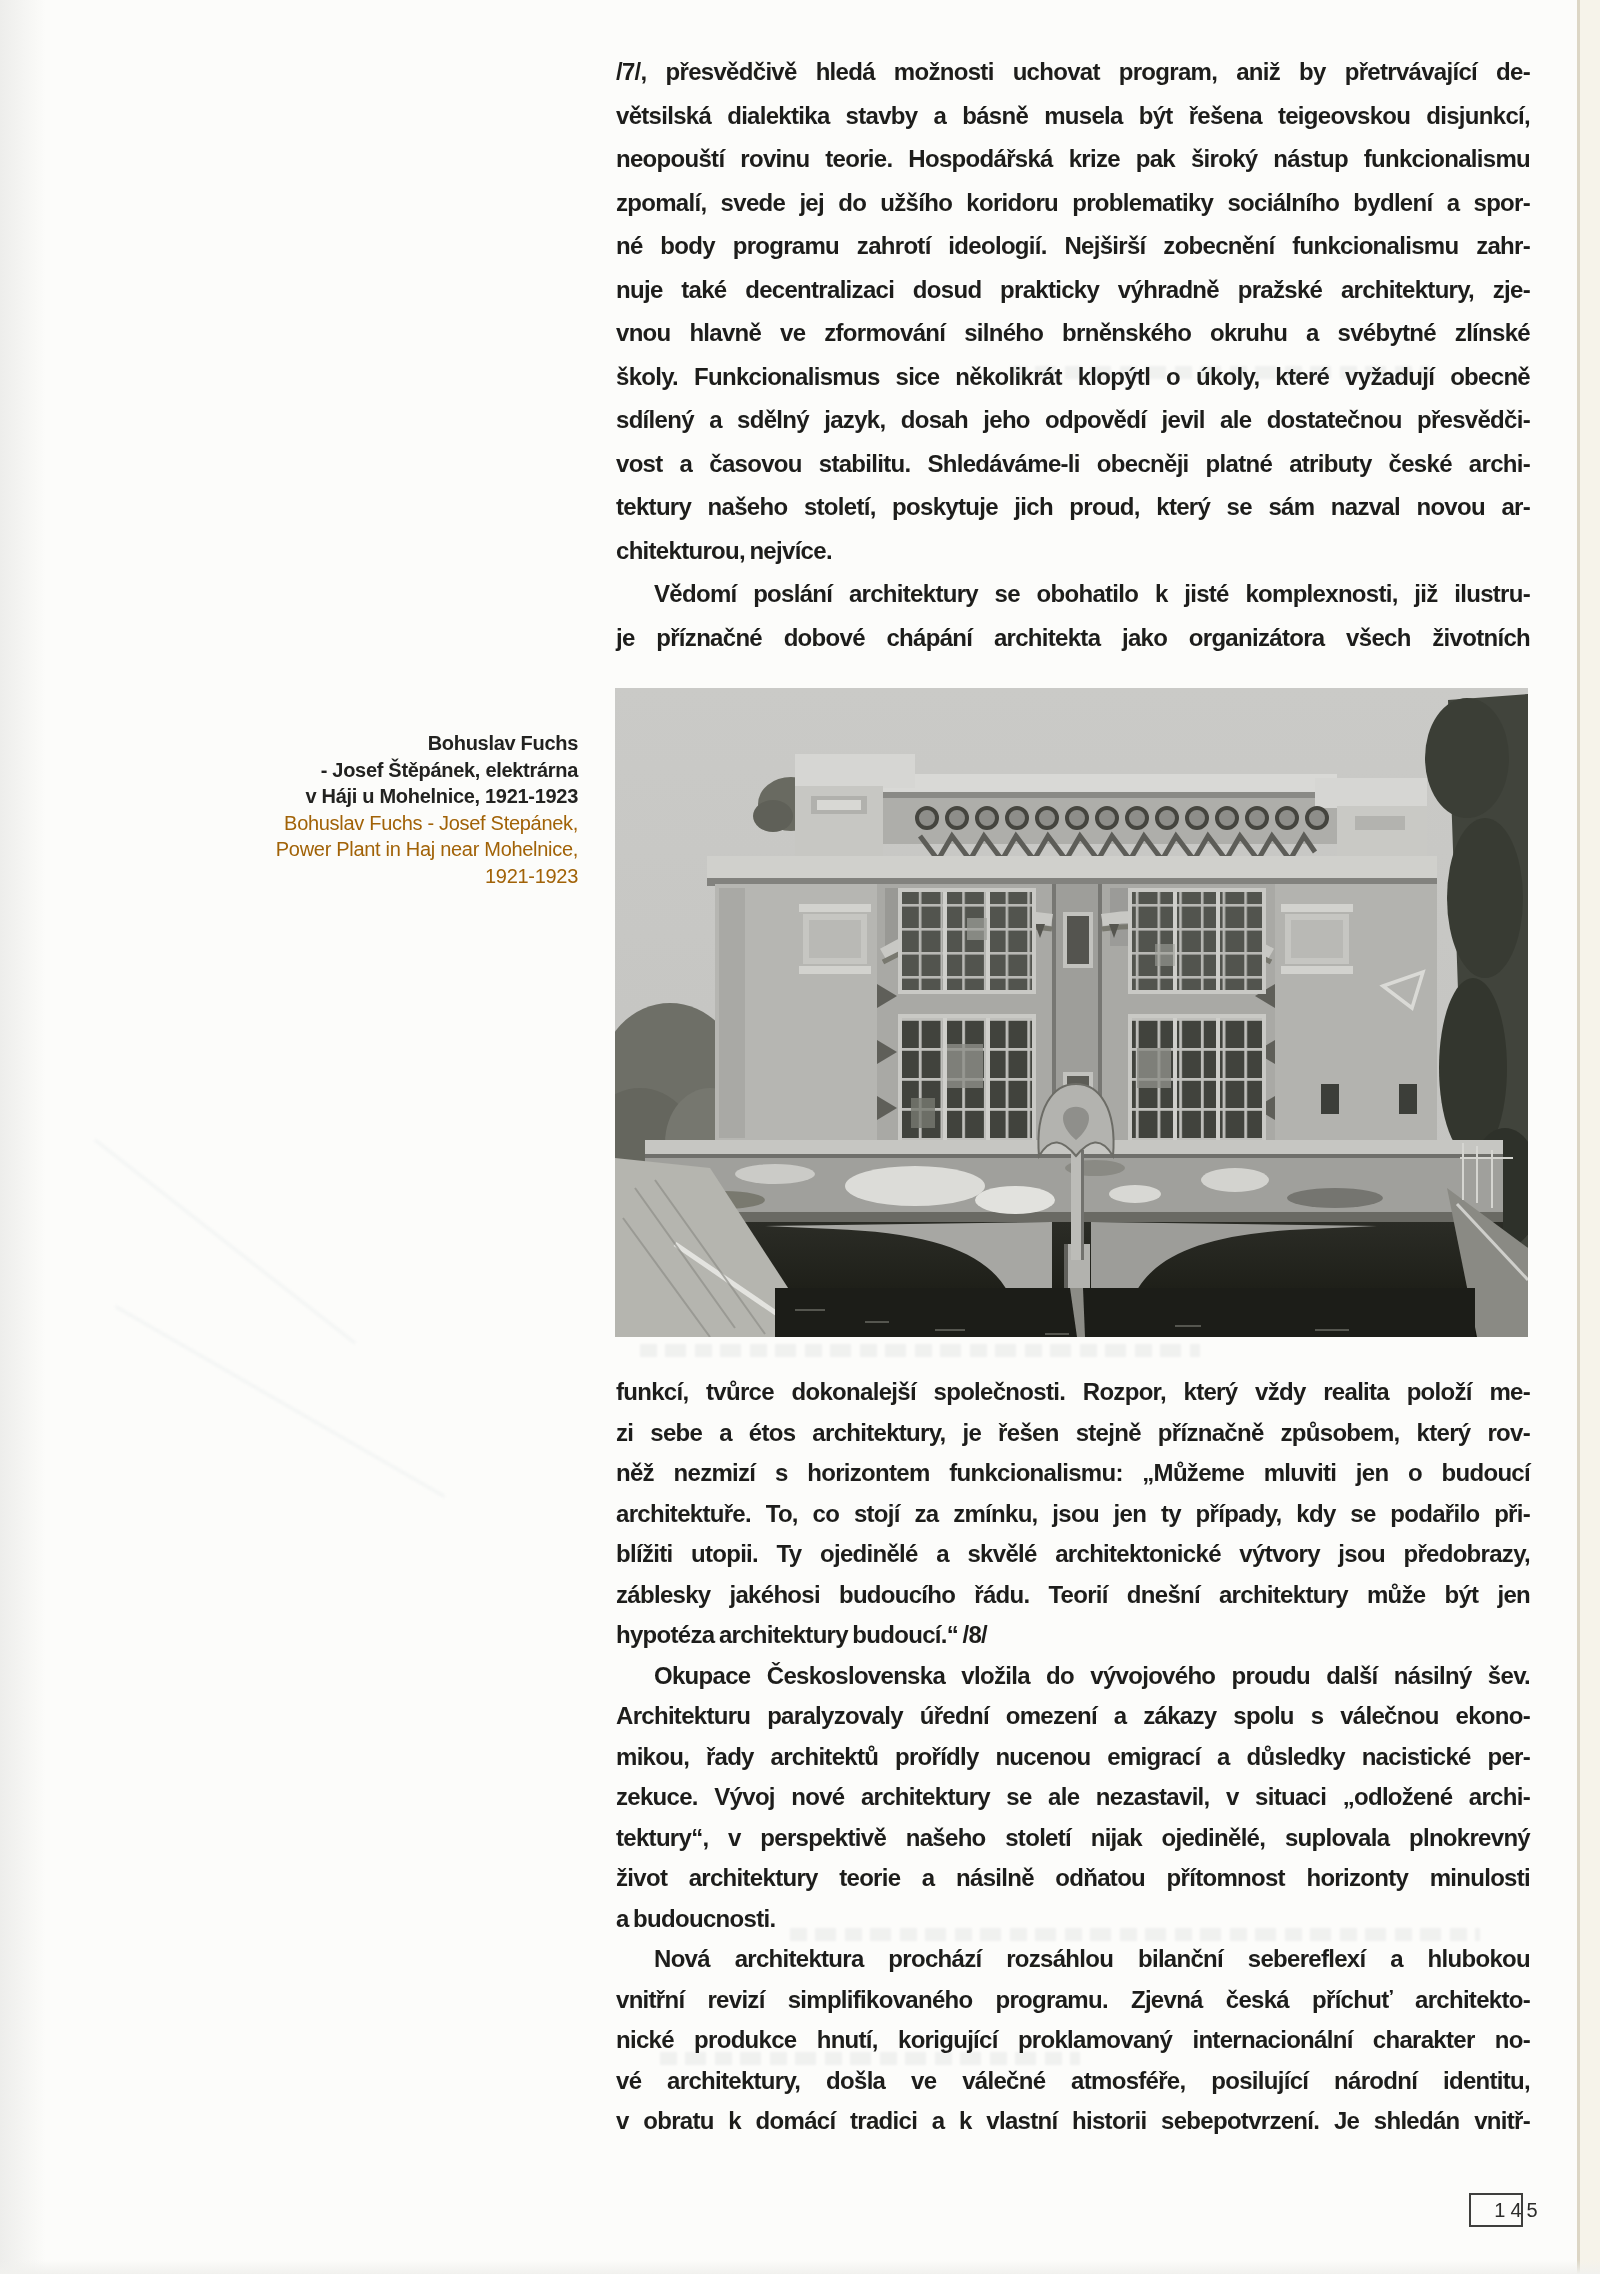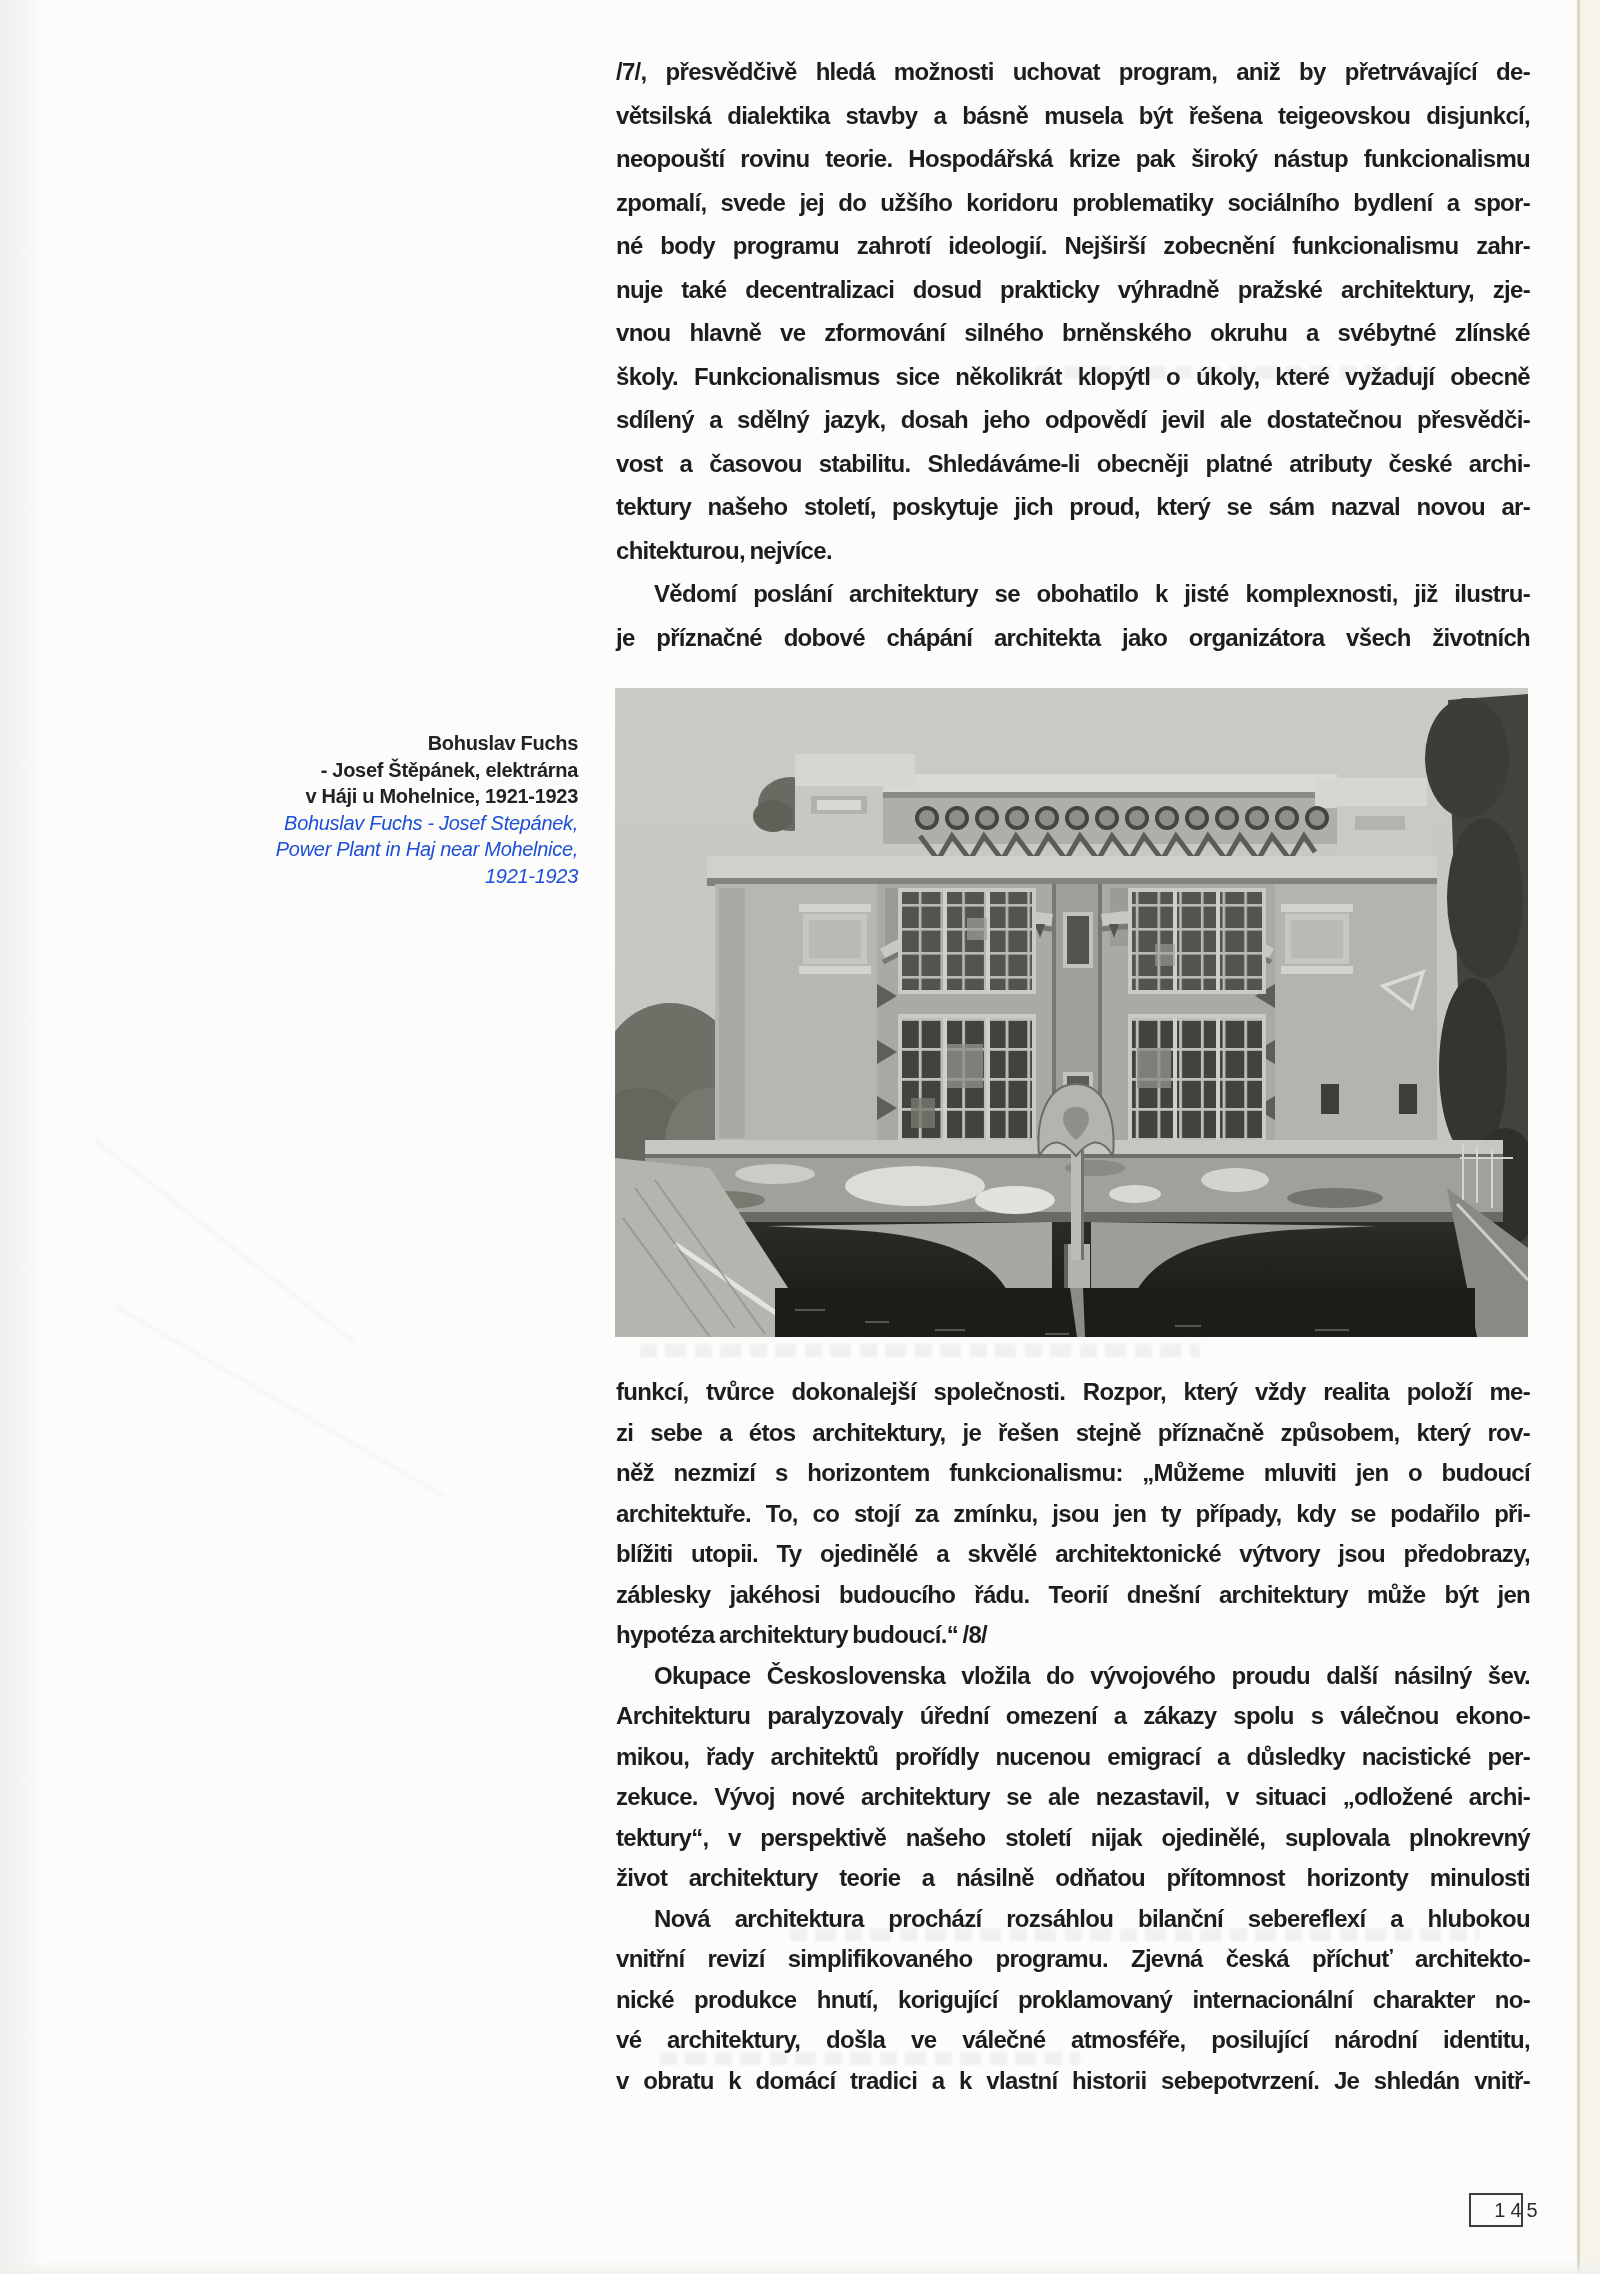--- a/index.html
+++ b/index.html
@@ -31,21 +31,21 @@
   .tline{text-align:justify;text-align-last:justify;white-space:normal;}
   .tline.end{text-align-last:left;}
   .tline.ind{text-indent:38px;}
 
   
   #caption{
     position:absolute;left:180px;top:730px;width:398px;text-align:right;
     font-size:20px;line-height:26.5px;color:#222220;letter-spacing:-0.3px;
   }
   .cap{font-weight:700;}
-  .cap.en{font-weight:400;color:#1d4ed8;font-style:italic;}
+  .cap.en{font-weight:400;color:#a16207;}
 
   
   #photo{position:absolute;left:615px;top:688px;width:913px;height:649px;}
   #photo svg{display:block;width:100%;height:100%;}
 
   
   #pagenum-box{
     position:absolute;left:1469px;top:2193px;width:54px;height:34px;
     border:2px solid #3f3f3d;display:flex;align-items:center;justify-content:center;
     background:#fcfcfa;box-sizing:border-box;padding-left:40px;
@@ -327,20 +327,21 @@
       <div class="tline">architektuře. To, co stojí za zmínku, jsou jen ty případy, kdy se podařilo při-</div>
       <div class="tline">blížiti utopii. Ty ojedinělé a skvělé architektonické výtvory jsou předobrazy,</div>
       <div class="tline">záblesky jakéhosi budoucího řádu. Teorií dnešní architektury může být jen</div>
       <div class="tline end">hypotéza architektury budoucí.“ /8/</div>
       <div class="tline ind">Okupace Československa vložila do vývojového proudu další násilný šev.</div>
       <div class="tline">Architekturu paralyzovaly úřední omezení a zákazy spolu s válečnou ekono-</div>
       <div class="tline">mikou, řady architektů prořídly nucenou emigrací a důsledky nacistické per-</div>
       <div class="tline">zekuce. Vývoj nové architektury se ale nezastavil, v situaci „odložené archi-</div>
       <div class="tline">tektury“, v perspektivě našeho století nijak ojedinělé, suplovala plnokrevný</div>
       <div class="tline">život architektury teorie a násilně odňatou přítomnost horizonty minulosti</div>
+      <div class="tline end">a budoucnosti.</div>
       <div class="tline ind">Nová architektura prochází rozsáhlou bilanční sebereflexí a hlubokou</div>
       <div class="tline">vnitřní revizí simplifikovaného programu. Zjevná česká příchuť architekto-</div>
       <div class="tline">nické produkce hnutí, korigující proklamovaný internacionální charakter no-</div>
       <div class="tline">vé architektury, došla ve válečné atmosféře, posilující národní identitu,</div>
       <div class="tline">v obratu k domácí tradici a k vlastní historii sebepotvrzení. Je shledán vnitř-</div>
     </div>
 
   <div id="pagenum-box">
     <span id="pagenum">145</span>
   </div>

